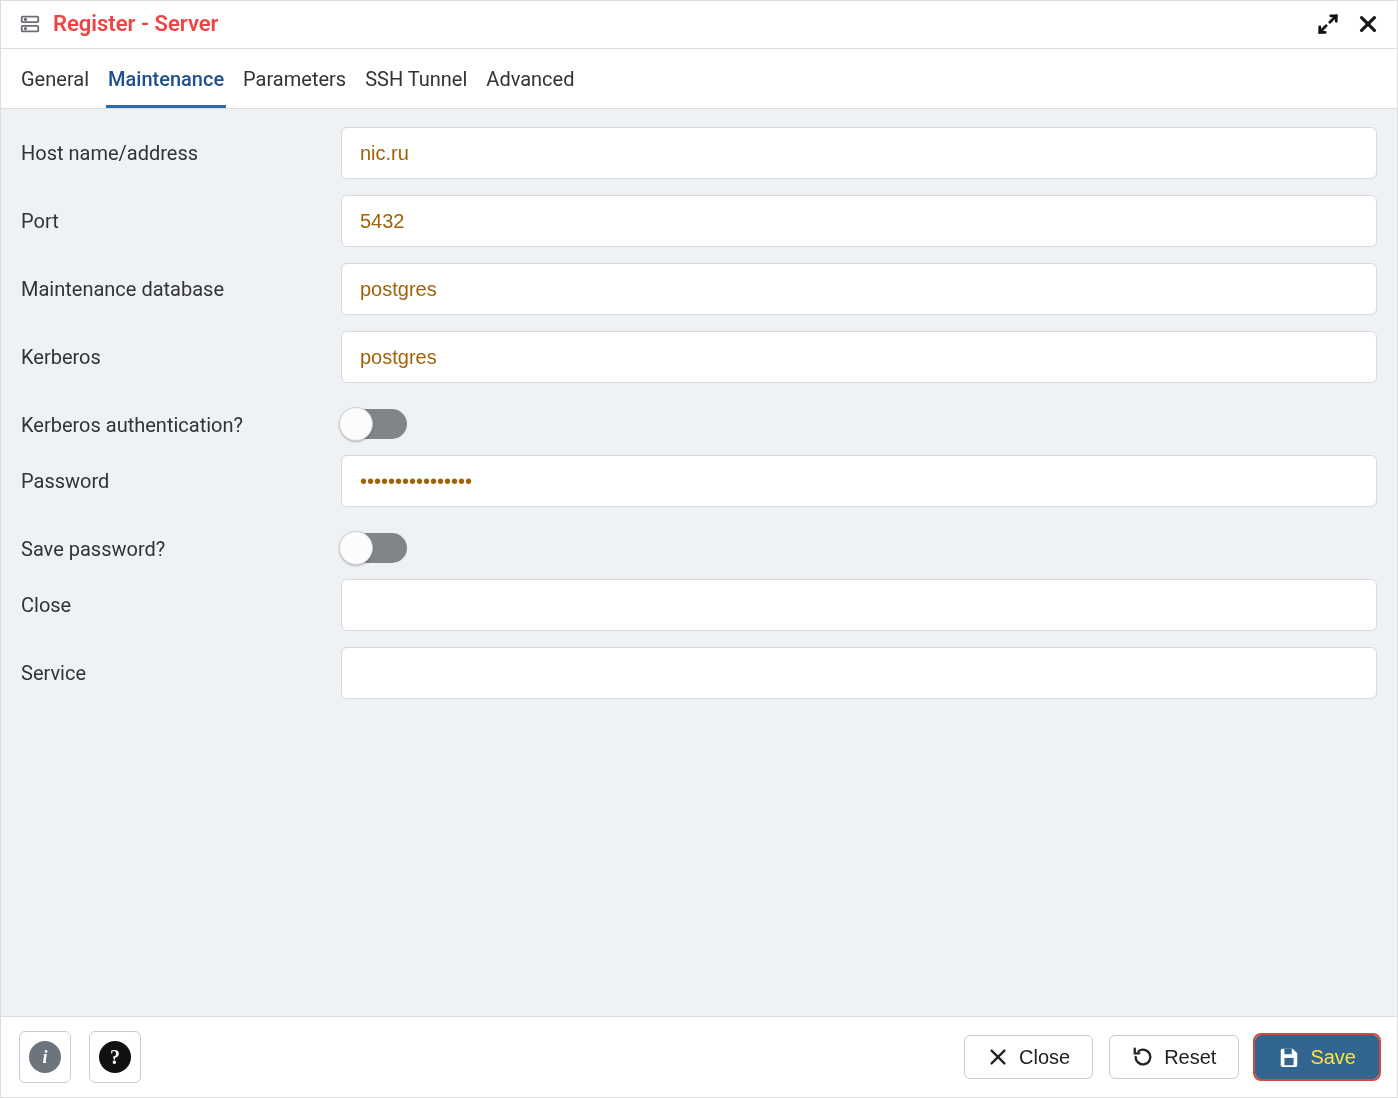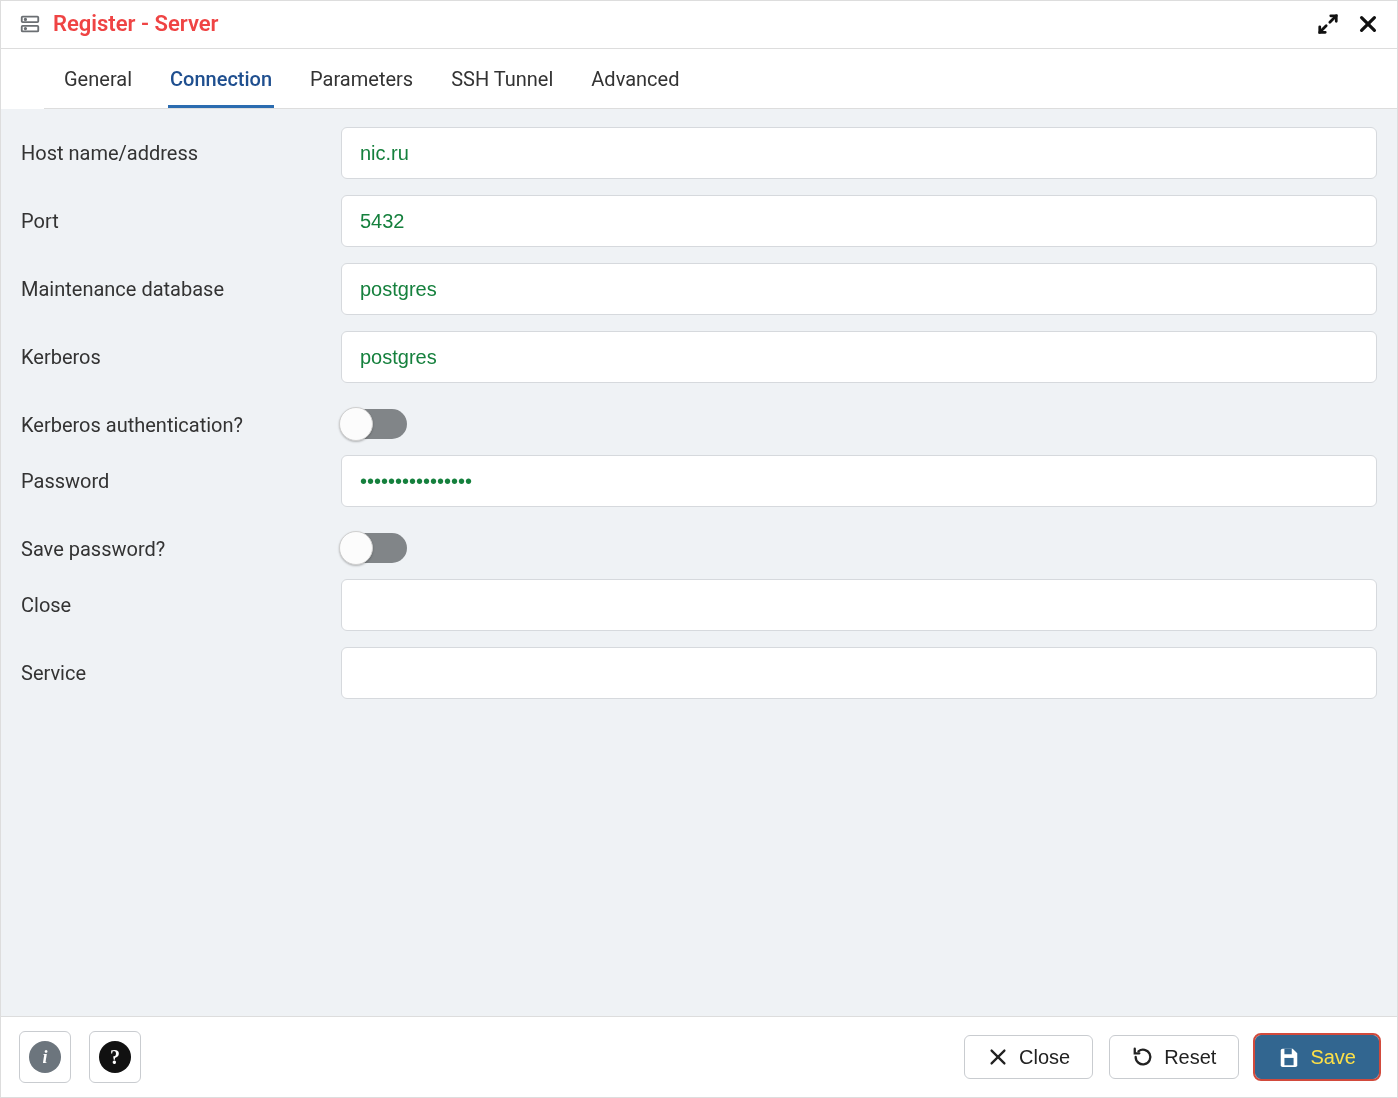--- a/index.html
+++ b/index.html
@@ -22,25 +22,24 @@
     border-bottom: 1px solid #ddd;
   }
   .header-left { display: flex; align-items: center; gap: 12px; }
   .server-icon svg { width: 22px; height: 22px; display: block; }
   .header-title { font-size: 22px; font-weight: 600; color: #ef4444; }
   .header-right { display: flex; align-items: center; gap: 18px; }
   .hdr-btn { cursor: pointer; display: inline-flex; align-items: center; justify-content: center; }
   .hdr-btn svg { width: 22px; height: 22px; display: block; }
   .tabs {
     display: flex;
-    gap: 34px;
+    gap: 15px;
     padding: 0 18px;
     border-bottom: 1px solid #ddd;
     background: #fff;
-    margin-left: 43px;
   }
   .tab {
     padding: 18px 2px 14px 2px;
     font-size: 20px;
     color: #333;
     cursor: pointer;
     border-bottom: 3px solid transparent;
   }
   .tab.active {
     color: #1f4f8f;
@@ -67,21 +66,21 @@
   }
   .form-control { flex: 1; }
   .text-input {
     width: 100%;
     height: 52px;
     border: 1px solid #d6d9dd;
     border-radius: 6px;
     background: #fff;
     font-size: 20px;
     padding: 16px 18px;
-    color: #15803d;
+    color: #a16207;
     outline: none;
   }
   .toggle {
     position: relative;
     width: 66px;
     height: 30px;
     background: #818588;
     border-radius: 30px;
     cursor: pointer;
     margin-top: 10px;
@@ -182,21 +181,21 @@
       <svg viewBox="0 0 24 24" fill="none" stroke="#111" stroke-width="3.5" stroke-linecap="round">
         <path d="M5 5 L19 19"></path>
           <path d="M19 5 L5 19"></path>
       </svg>
     </span>
   </div>
 </div>
 
 <div class="tabs">
   <div class="tab">General</div>
-  <div class="tab active">Connection</div>
+  <div class="tab active">Maintenance</div>
   <div class="tab">Parameters</div>
   <div class="tab">SSH Tunnel</div>
   <div class="tab">Advanced</div>
 </div>
 
 <div class="body">
 
   <div class="form-row">
     <div class="form-label">Host name/address</div>
     <div class="form-control">

